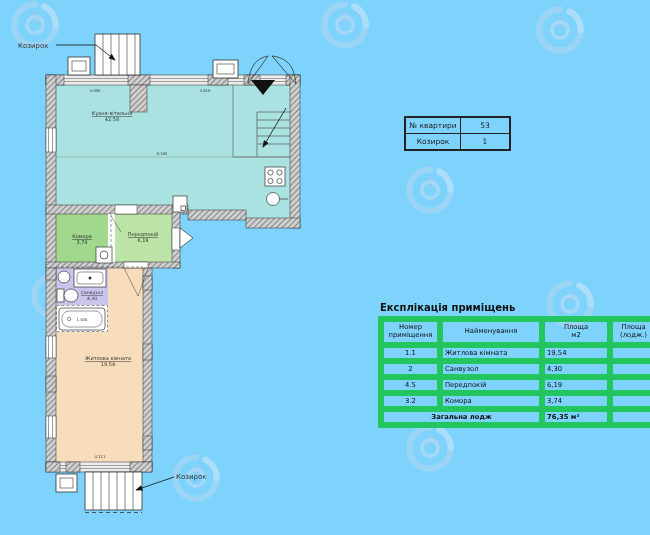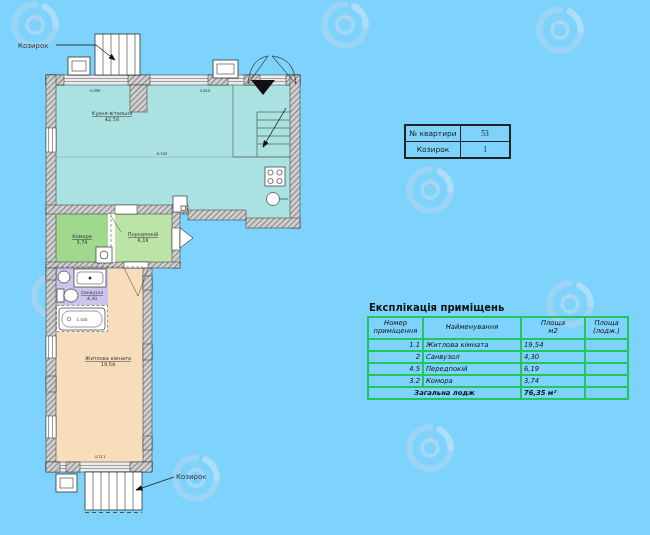--- a/index.html
+++ b/index.html
@@ -2,35 +2,35 @@
 <html><head>
 <meta charset="utf-8">
 <style>
   html,body{margin:0;padding:0;background:#ffffff;}
   body{font-family:"DejaVu Sans",sans-serif;}
   .page{position:relative;width:650px;height:535px;background:#7dd3fc;overflow:hidden;}
   svg{position:absolute;left:0;top:0;}
   svg text{font-family:"DejaVu Sans",sans-serif;fill:#333;}
 
   
-  .info-table{position:absolute;left:384px;top:124px;padding-left:20px;}
+  .info-table{position:absolute;left:384px;top:116px;padding-left:20px;}
   .info-table table{border-collapse:collapse;border:2px solid #222;}
   .info-table td{border:1px solid #222;font-size:7.5px;color:#222;
     text-align:center;vertical-align:middle;padding:0 3px;height:15px;}
   .info-table td.lbl{width:48px;}
-  .info-table td.val{width:42px;font-family:Liberation Serif, serif;}
+  .info-table td.val{width:42px;}
 
   
-  .explication{position:absolute;left:367px;top:302px;width:254px;color:#111;}
+  .explication{position:absolute;left:378px;top:302px;width:254px;color:#111;}
   .explication h3{margin:0 0 3px 2px;font-size:10px;font-weight:bold;color:#111;}
   .explication table{border-collapse:collapse;border:1.5px solid #111;table-layout:fixed;width:250px;}
-  .explication th,.explication td{border:2px solid #22c55e;font-size:6.8px;font-weight:normal;
-    padding:1px 2px;vertical-align:middle;overflow:hidden;font-style:italic;}
+  .explication th,.explication td{border:6px solid #22c55e;font-size:6.8px;font-weight:normal;
+    padding:1px 2px;vertical-align:middle;overflow:hidden;}
   .explication th{text-align:center;white-space:pre-line;line-height:1.15;height:18px;}
-  .col-num{width:49px;text-align:right;}
+  .col-num{width:49px;text-align:center;}
   .col-name{width:92px;text-align:left;}
   .col-area{width:58px;text-align:left;}
   .col-lodg{width:37px;text-align:left;}
   .explication tr.total td{font-weight:bold;}
   .explication td.center{text-align:center;}
 </style>
 </head>
 <body>
 
 <div class="page">

